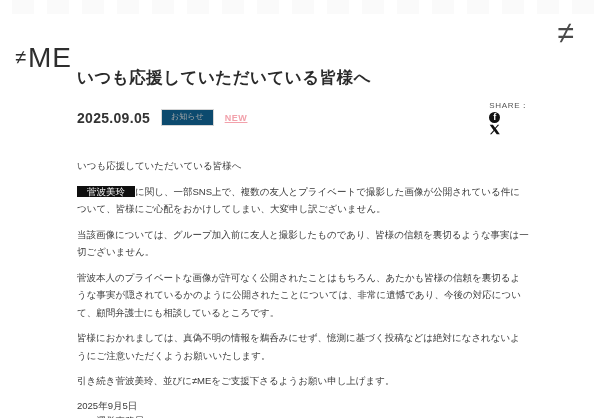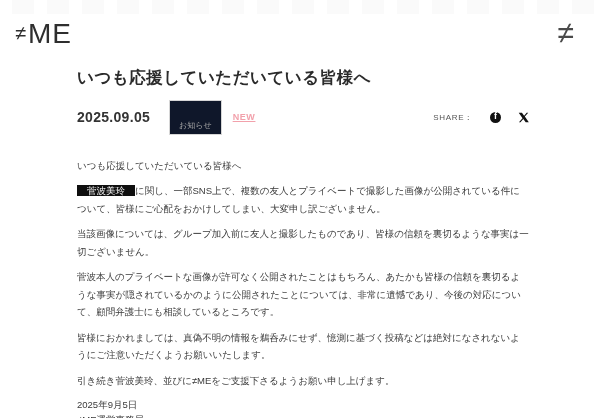--- a/index.html
+++ b/index.html
@@ -14,43 +14,43 @@
   
   .top-strip {
     position: absolute; top: 0; left: 12px; right: 0; height: 14px;
     background: repeating-linear-gradient(90deg, #fafafa 0 22px, #ffffff 22px 35px);
   }
 
   header {
     position: absolute; top: 16px; left: 15px; right: 26px;
     display: flex; justify-content: space-between; align-items: flex-start;
   }
-  .logo { color: #2e2e2e; cursor: pointer; line-height: 1; padding-top: 4px; }
+  .logo { color: #2e2e2e; cursor: pointer; line-height: 1; padding-top: 4px; margin-top: 24px; }
   .logo-neq { font-size: 20px; font-weight: 300; vertical-align: 3px; margin-right: 2px; }
   .logo-me  { font-size: 28px; font-weight: 300; letter-spacing: 1px; }
   .menu-btn {
     font-size: 30px; font-weight: 200; color: #4a4a4a; line-height: 1;
     cursor: pointer; padding-top: 2px;
   }
 
   .content { position: absolute; left: 77px; top: 66px; width: 452px; }
 
   h1.title {
     margin: 0 0 11px; font-size: 16.5px; font-weight: bold;
     color: #2b2b2b; letter-spacing: 0.5px; line-height: 1.4;
   }
 
   .meta-row { display: flex; align-items: center; gap: 11px; }
   .date { font-size: 14px; font-weight: bold; color: #333; letter-spacing: 0.3px; }
   .badge {
     font-size: 8px; color: #a9a9a9; border: 1px solid #d6d6d6;
-    padding: 20px 9px 3px; line-height: 1.2; cursor: pointer; background: #0f172a; margin-left: 8px;
+    padding: 2px 9px 3px; line-height: 1.2; cursor: pointer; background: #0c4a6e;
   }
   .new { font-size: 9px; font-weight: bold; color: #f2a1ab; letter-spacing: 0.6px; text-decoration: underline; }
-  .share { margin-left: auto; display: flex; align-items: flex-start; gap: 17px; }
+  .share { margin-left: auto; display: flex; align-items: flex-start; gap: 1px; flex-direction: column; }
   .share-label { font-size: 8px; color: #555; letter-spacing: 0.7px; }
   .fb-icon {
     width: 11px; height: 11px; border-radius: 50%; background: #111; color: #fff;
     font-size: 9px; font-weight: bold; display: flex; align-items: center;
     justify-content: center; cursor: pointer; line-height: 1; padding-bottom: 1px;
   }
   .x-icon { display: flex; align-items: center; cursor: pointer; }
 
   .body { margin-top: 22px; font-size: 9.5px; line-height: 17.5px; color: #3a3a3a; }
   .body p { margin: 0 0 8px; }

